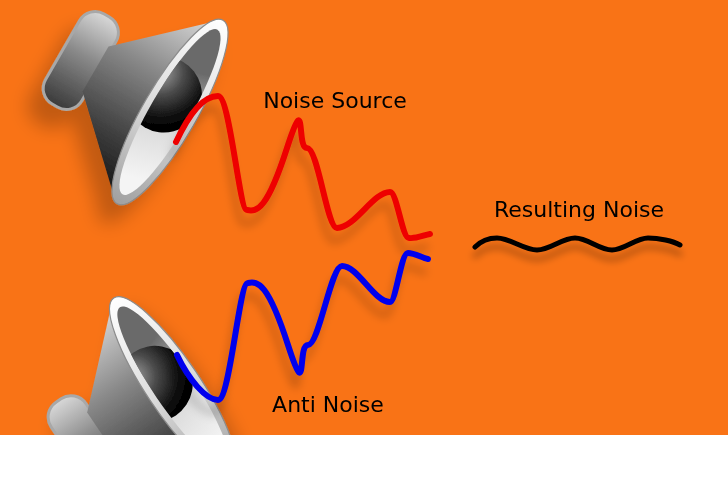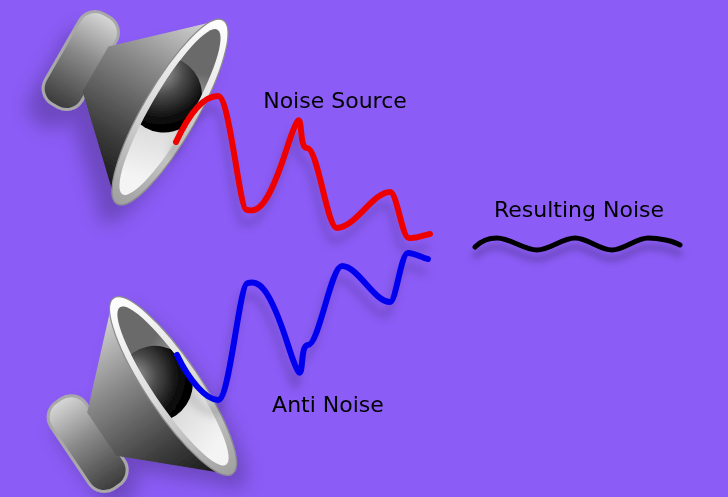--- a/index.html
+++ b/index.html
@@ -4,22 +4,22 @@
 <style>
   html, body {
     margin: 0;
     padding: 0;
     background: #ffffff;
     font-family: "DejaVu Sans", sans-serif;
   }
   .stage {
     position: relative;
     width: 728px;
-    height: 497px;
-    background: #8b5cf6;
+    height: 435px;
+    background: #f97316;
     overflow: hidden;
   }
   .stage svg {
     display: block;
     width: 728px;
     height: 497px;
   }
   .diagram-label {
     font-family: "DejaVu Sans", sans-serif;
     font-size: 22px;

